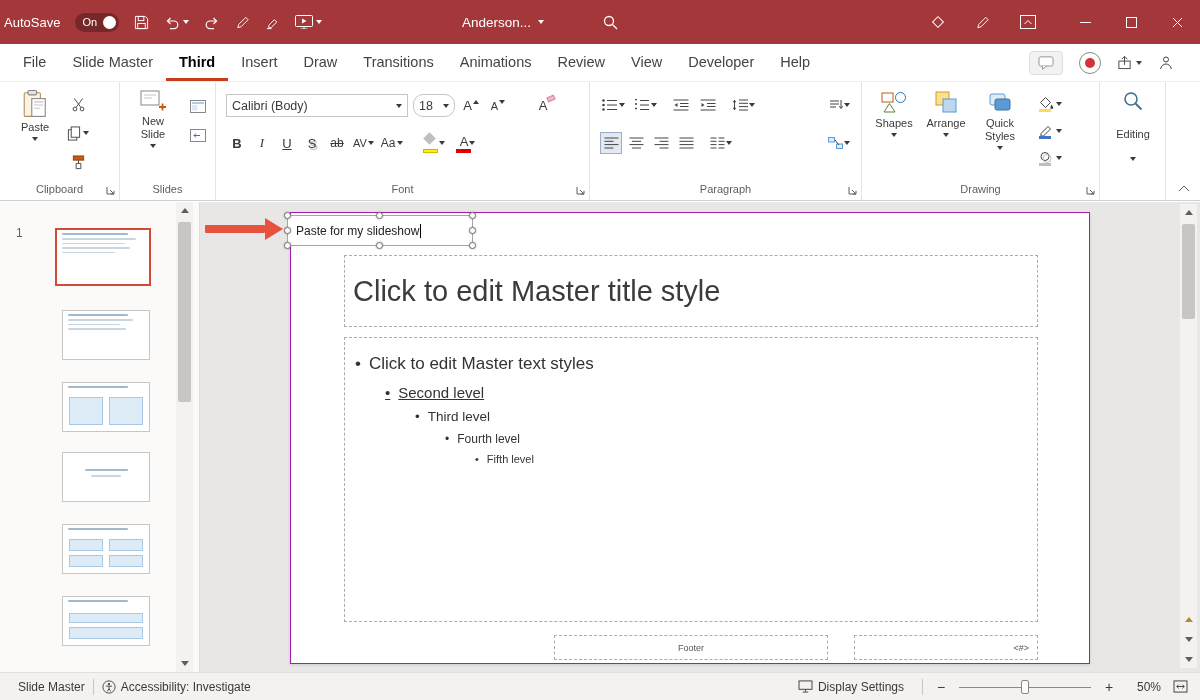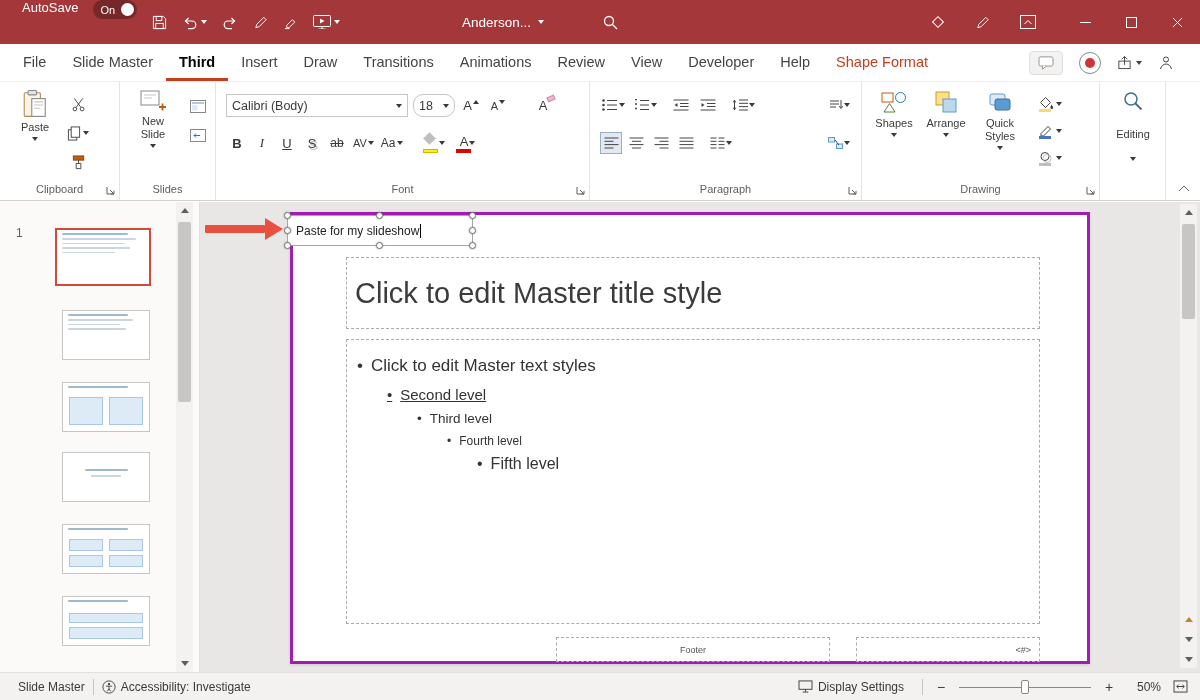--- a/index.html
+++ b/index.html
@@ -8,21 +8,21 @@
   }
   *{box-sizing:border-box;margin:0;padding:0;font-family:"Liberation Sans",sans-serif;}
   html,body{width:1200px;height:700px;overflow:hidden;background:#fff;}
   body{position:relative;font-size:13px;color:#3B3A39;-webkit-font-smoothing:antialiased;}
   svg{display:block;}
   .chv{display:inline-block;width:0;height:0;border-left:3.5px solid transparent;border-right:3.5px solid transparent;border-top:4px solid currentColor;}
   .chvup{display:inline-block;width:0;height:0;border-left:3.5px solid transparent;border-right:3.5px solid transparent;border-bottom:4px solid currentColor;}
 
   
   .titlebar{position:absolute;left:0;top:0;width:100%;height:44px;background:var(--titlebar-red);display:flex;align-items:center;color:#fff;}
-  .tb-left{display:flex;gap:15px;padding-left:22px;}
+  .tb-left{display:flex;align-items:center;gap:15px;padding-left:4px;}
   .tb-text{font-size:13px;}
   .toggle{width:44px;height:19px;border-radius:10px;background:rgba(0,0,0,.28);display:flex;align-items:center;padding:0 3px;gap:0;cursor:pointer;}
   .toggle-label{font-size:11px;color:#fff;margin-left:4px;}
   .knob{width:13px;height:13px;border-radius:50%;background:#fff;margin-left:auto;}
   .tb-ic{display:flex;align-items:center;gap:3px;height:44px;}
   .tb-doc{position:absolute;left:462px;top:0;height:44px;display:flex;align-items:center;gap:7px;font-size:13.5px;color:#fff;}
   .tb-search{position:absolute;left:602px;top:14px;}
   .tb-right{position:absolute;right:0;top:0;height:44px;display:flex;align-items:center;gap:0;}
   .tb-rgap{display:flex;align-items:center;gap:30px;margin-right:26px;}
   .winbtn{width:46px;height:44px;display:flex;align-items:center;justify-content:center;}
@@ -75,31 +75,31 @@
   .ml{height:2px;background:#9FB9CF;margin:3px 5px 0;border-radius:1px;}
   .ml.dim{background:#C9D6E2;height:1.5px;}
   .mbx{position:absolute;background:#DDEBF6;border:1px solid #A9C8E8;}
   .pane-scroll{position:absolute;left:176px;top:0;width:17px;height:100%;background:#F3F2F1;}
   .sb-btn{position:absolute;left:0;width:17px;height:17px;display:flex;align-items:center;justify-content:center;cursor:pointer;}
   .sb-thumb{position:absolute;left:2px;width:13px;background:#C8C6C4;border-radius:2px;cursor:pointer;}
   .tri-up{width:0;height:0;border-left:4px solid transparent;border-right:4px solid transparent;border-bottom:5px solid #605E5C;}
   .tri-down{width:0;height:0;border-left:4px solid transparent;border-right:4px solid transparent;border-top:5px solid #605E5C;}
 
   .canvas{position:absolute;left:200px;top:0;width:1000px;height:100%;background:#E8E7E5;}
-  .slide{position:absolute;left:90px;top:10px;width:800px;height:452px;background:#fff;border:3px solid #a21caf;box-shadow:0 1px 3px rgba(0,0,0,.12);}
+  .slide{position:absolute;left:90px;top:10px;width:800px;height:452px;background:#fff;border:1px solid #a21caf;box-shadow:0 1px 3px rgba(0,0,0,.12);}
   .ph{position:absolute;border:1px dashed #ABABAB;}
   .ph-title{left:53px;top:42px;width:694px;height:72px;display:flex;align-items:center;padding-left:8px;}
   .ph-title span{font-size:29px;color:#3B3B3B;}
   .ph-body{left:53px;top:124px;width:694px;height:285px;padding:6px 10px;}
   .bullet{margin-right:8px;}
   .b1{font-size:17px;color:#333;margin-top:10px;}
   .b2{font-size:15px;color:#333;margin:10px 0 0 30px;text-decoration:underline;}
   .b3{font-size:13.5px;color:#333;margin:8px 0 0 60px;}
   .b4{font-size:12px;color:#333;margin:8px 0 0 90px;}
-  .b5{font-size:16px;color:#333;margin:7px 0 16px 120px;}
+  .b5{font-size:11px;color:#333;margin:7px 0 16px 120px;}
   .ph-date{left:53px;top:422px;width:182px;height:25px;display:flex;align-items:center;padding-left:6px;font-size:9px;color:#555;}
   .ph-footer{left:263px;top:422px;width:274px;height:25px;display:flex;align-items:center;justify-content:center;font-size:9px;color:#555;}
   .ph-num{left:563px;top:422px;width:184px;height:25px;display:flex;align-items:center;justify-content:flex-end;padding-right:8px;font-size:9px;color:#555;}
 
   .header-box{position:absolute;left:87px;top:13px;width:186px;height:31px;background:#fff;border:1px solid #A6A6A6;display:flex;align-items:center;padding-left:8px;font-size:12px;color:#222;}
   .caret{display:inline-block;width:1px;height:14px;background:#000;margin-left:1px;vertical-align:-2px;}
   .handle{position:absolute;width:7px;height:7px;border-radius:50%;background:#fff;border:1px solid #767676;box-shadow:0 0 2px rgba(0,0,0,.35);}
   .h-tl{left:-4px;top:-4px;} .h-tc{left:calc(50% - 4px);top:-4px;} .h-tr{right:-4px;top:-4px;}
   .h-ml{left:-4px;top:calc(50% - 4px);} .h-mr{right:-4px;top:calc(50% - 4px);}
   .h-bl{left:-4px;bottom:-4px;} .h-bc{left:calc(50% - 4px);bottom:-4px;} .h-br{right:-4px;bottom:-4px;}
@@ -232,21 +232,20 @@
   <span class="tab">Slide Master</span>
   <span class="tab active">Third</span>
   <span class="tab">Insert</span>
   <span class="tab">Draw</span>
   <span class="tab">Transitions</span>
   <span class="tab">Animations</span>
   <span class="tab">Review</span>
   <span class="tab">View</span>
   <span class="tab">Developer</span>
   <span class="tab">Help</span>
-  <span class="tab contextual">Shape Format</span>
 
   <div class="mb-right">
     <span class="comment-btn">
       <svg width="16" height="14" viewBox="0 0 18 16">
           <rect x="1" y="1" width="16" height="10.5" rx="2" fill="#fff" stroke="#8A8886"></rect>
           <path d="M5 11.5V15l4.5-3.5" fill="#fff" stroke="#8A8886"></path>
         </svg>
     </span>
     <span class="record-btn">
       <span class="record-dot"></span>

